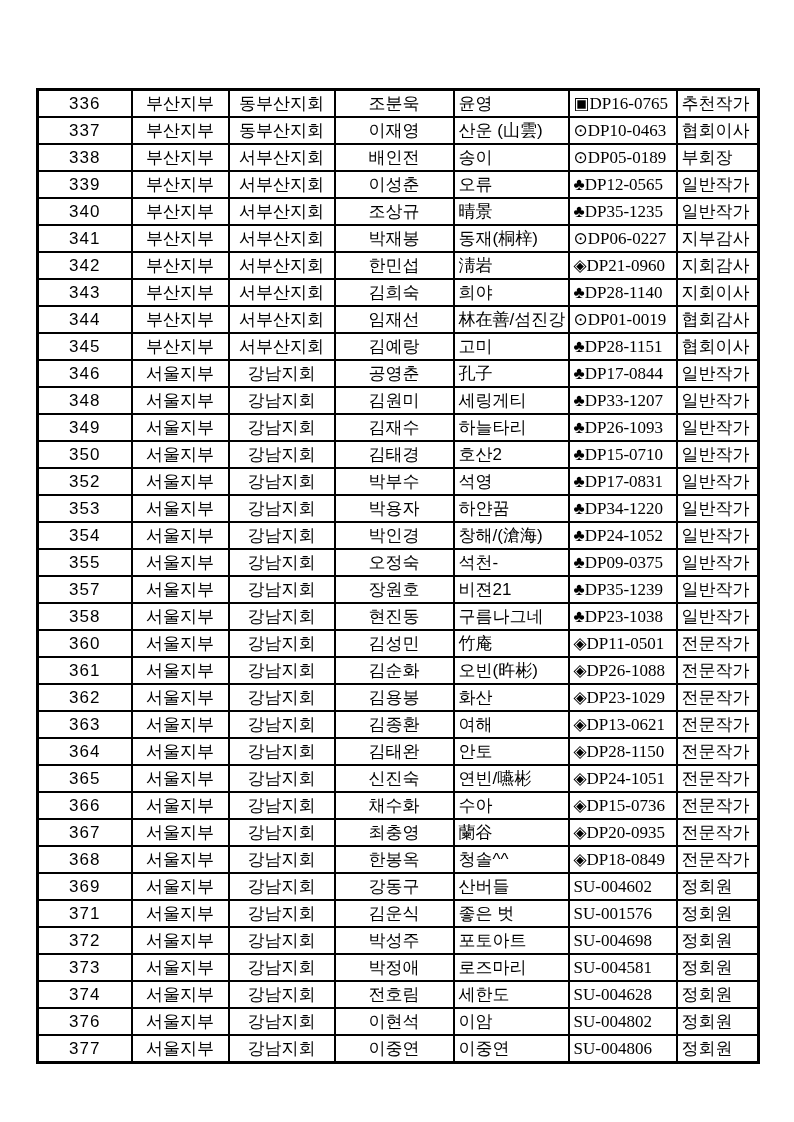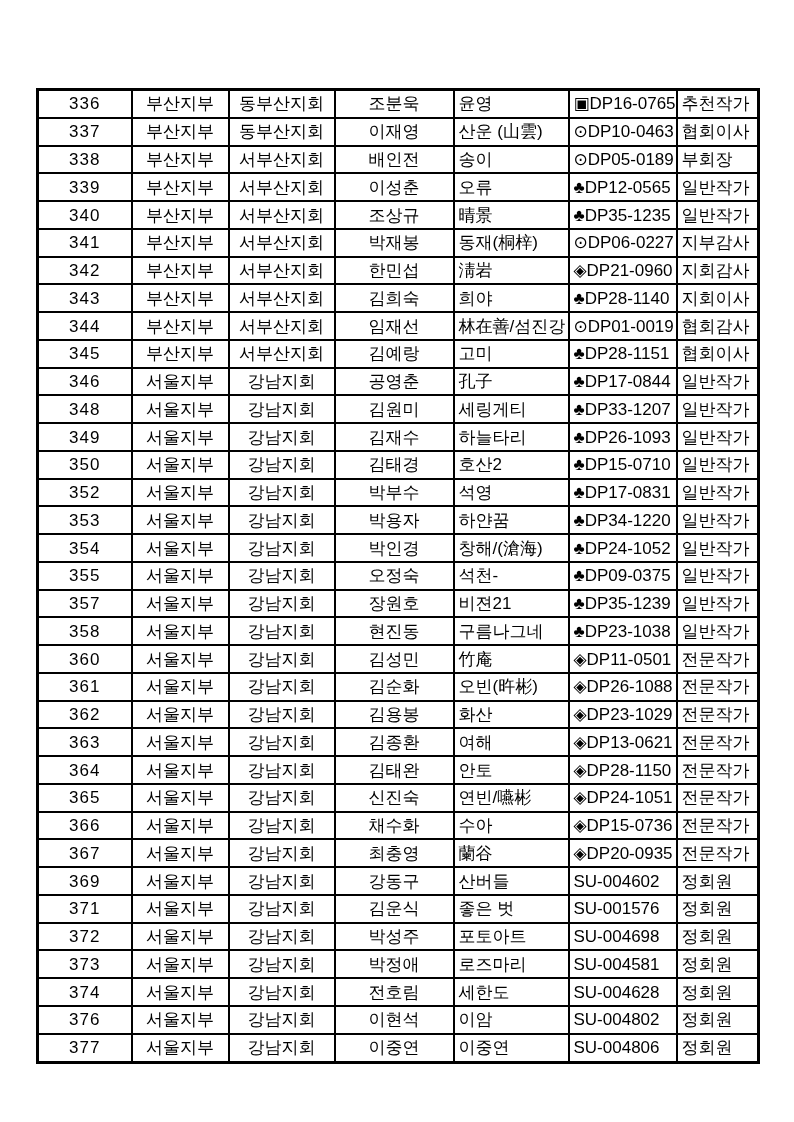--- a/index.html
+++ b/index.html
@@ -32,21 +32,21 @@
     line-height: 1;
     color: #000000;
     padding: 0 4px;
     white-space: nowrap;
     overflow: hidden;
     vertical-align: middle;
   }
   td.c { text-align: center; }
   td.l { text-align: left; }
   td.num { letter-spacing: 1px; font-size: 18px; }
-  td.code { font-size: 16px; padding-left: 3px; padding-right: 1px; }
+  td.code { font-size: 16px; padding-left: 3px; padding-right: 1px; font-family: Liberation Serif, serif; }
   td.role { padding-left: 5px; }
   td.pen { padding-left: 5px; }
 </style>
 </head>
 <body>
 
 <div class="page">
   <table class="member-table">
     <colgroup>
       <col style="width:94px">
@@ -304,20 +304,29 @@
         <tr>
           <td class="c num">367</td>
           <td class="c">서울지부</td>
           <td class="c">강남지회</td>
           <td class="c">최충영</td>
           <td class="l pen">蘭谷</td>
           <td class="l code">◈DP20-0935</td>
           <td class="l role">전문작가</td>
         </tr>
         <tr>
+          <td class="c num">368</td>
+          <td class="c">서울지부</td>
+          <td class="c">강남지회</td>
+          <td class="c">한봉옥</td>
+          <td class="l pen">청솔^^</td>
+          <td class="l code">◈DP18-0849</td>
+          <td class="l role">전문작가</td>
+        </tr>
+        <tr>
           <td class="c num">369</td>
           <td class="c">서울지부</td>
           <td class="c">강남지회</td>
           <td class="c">강동구</td>
           <td class="l pen">산버들</td>
           <td class="l code">SU-004602</td>
           <td class="l role">정회원</td>
         </tr>
         <tr>
           <td class="c num">371</td>

